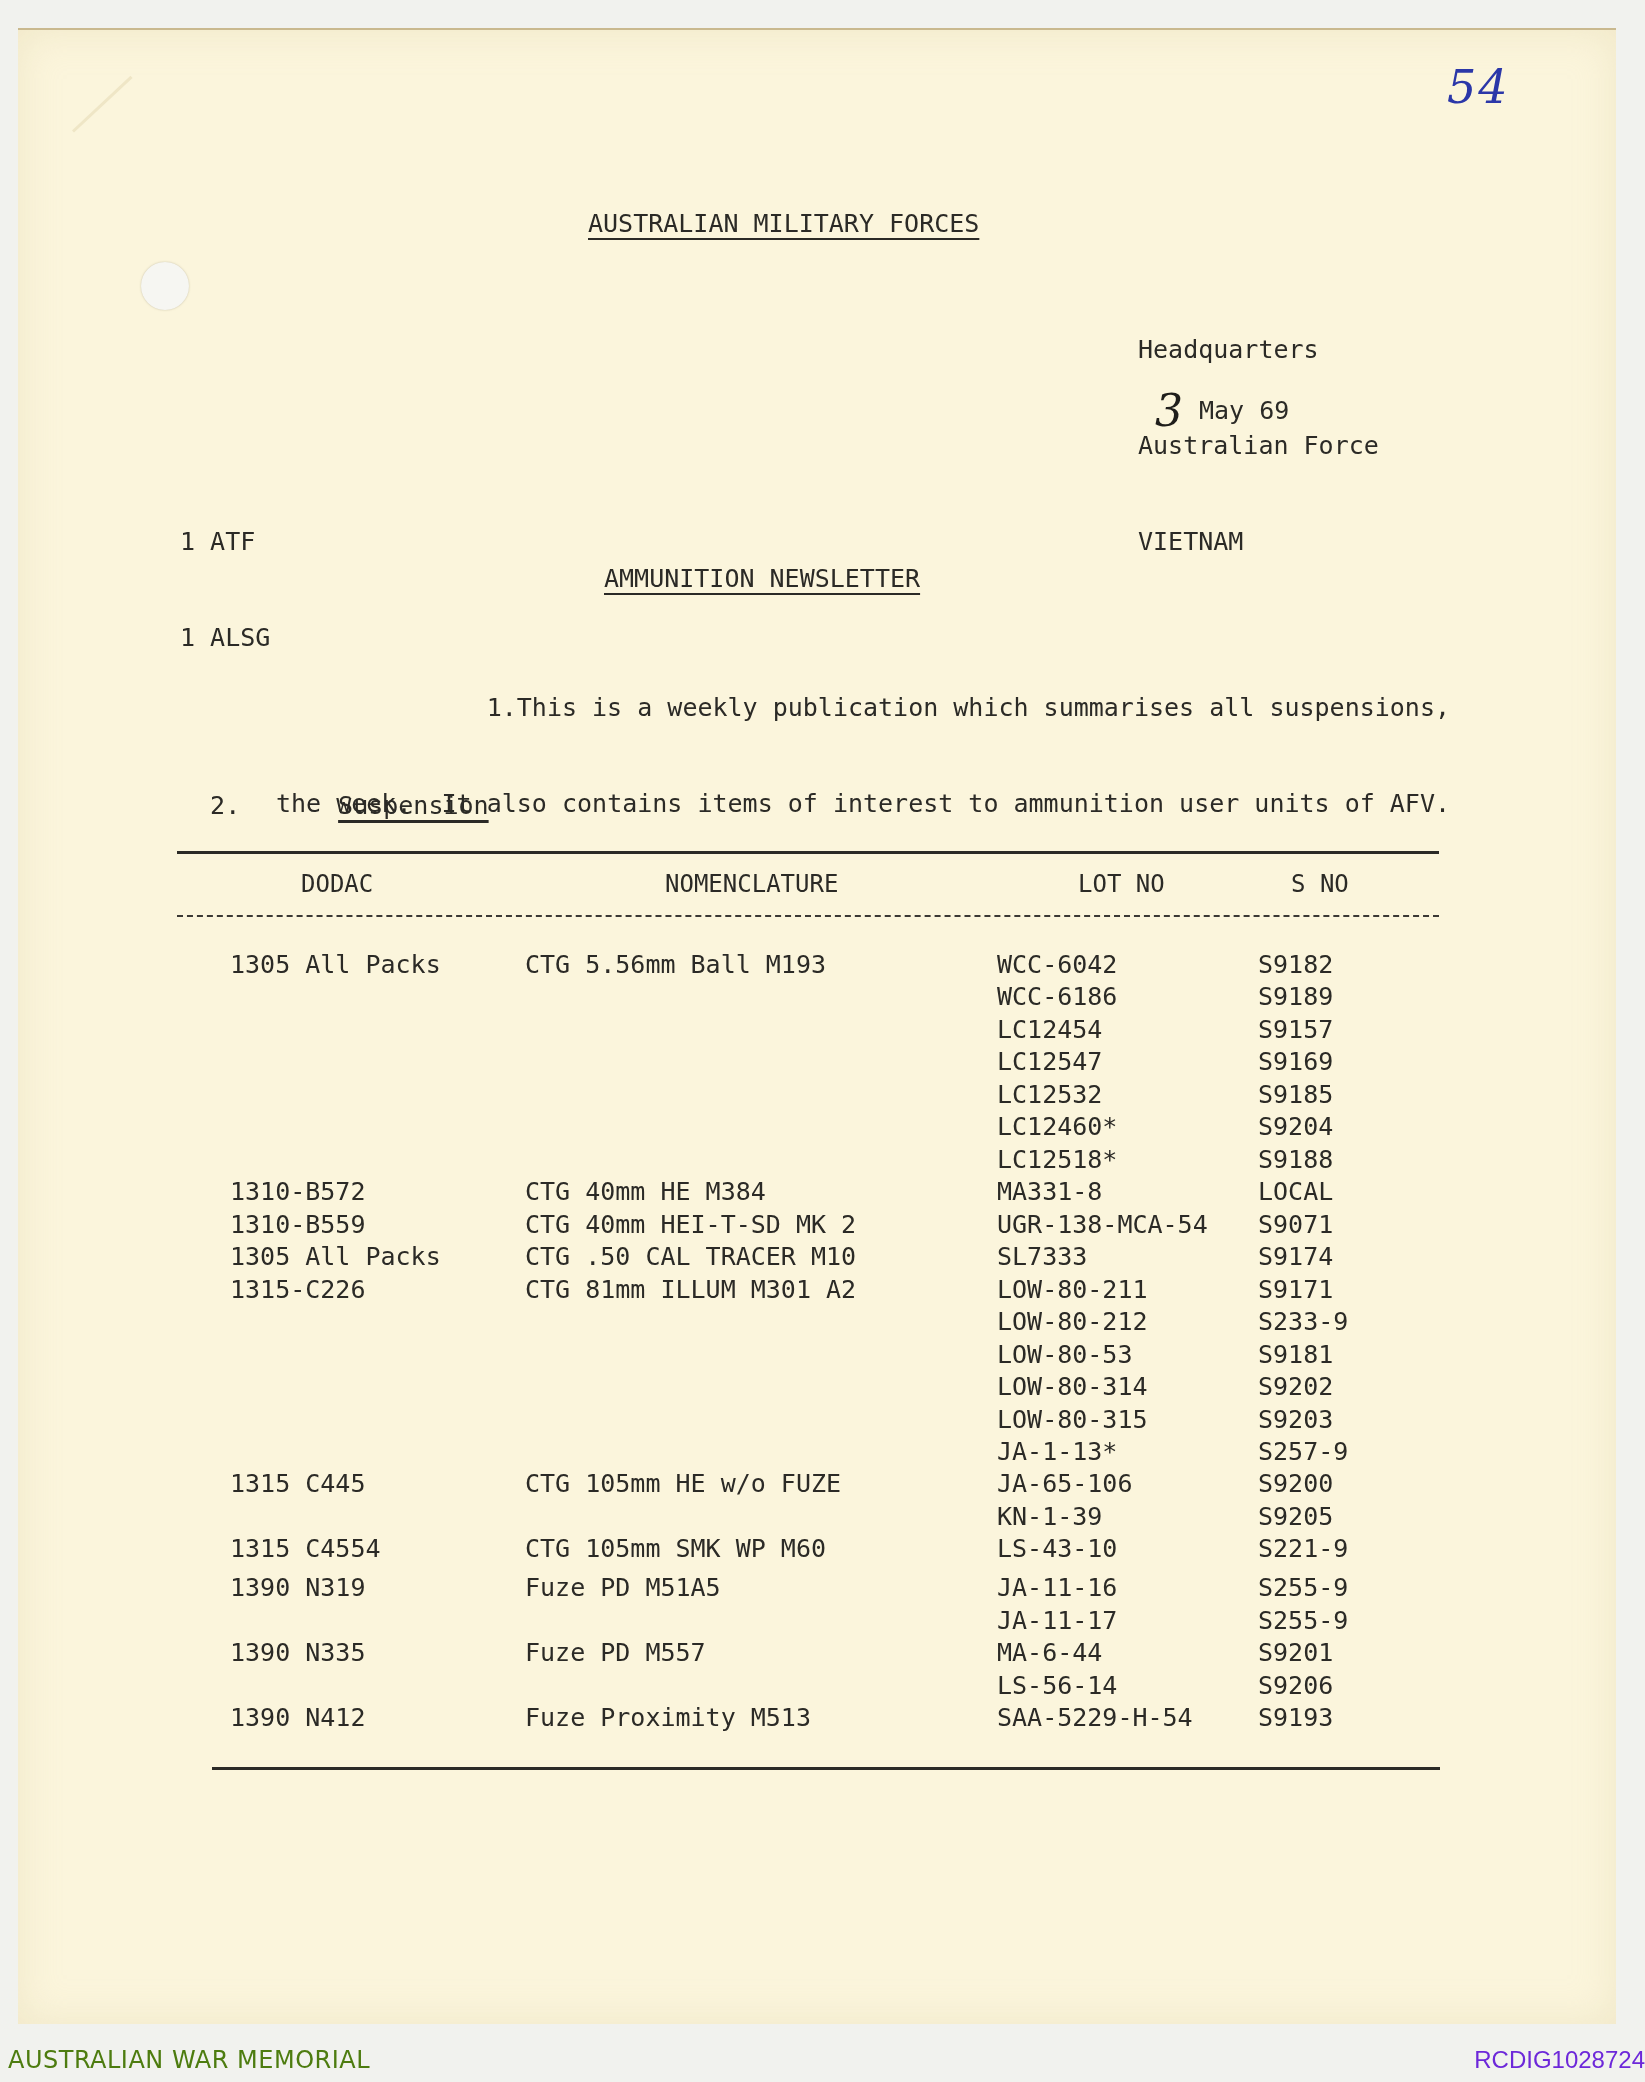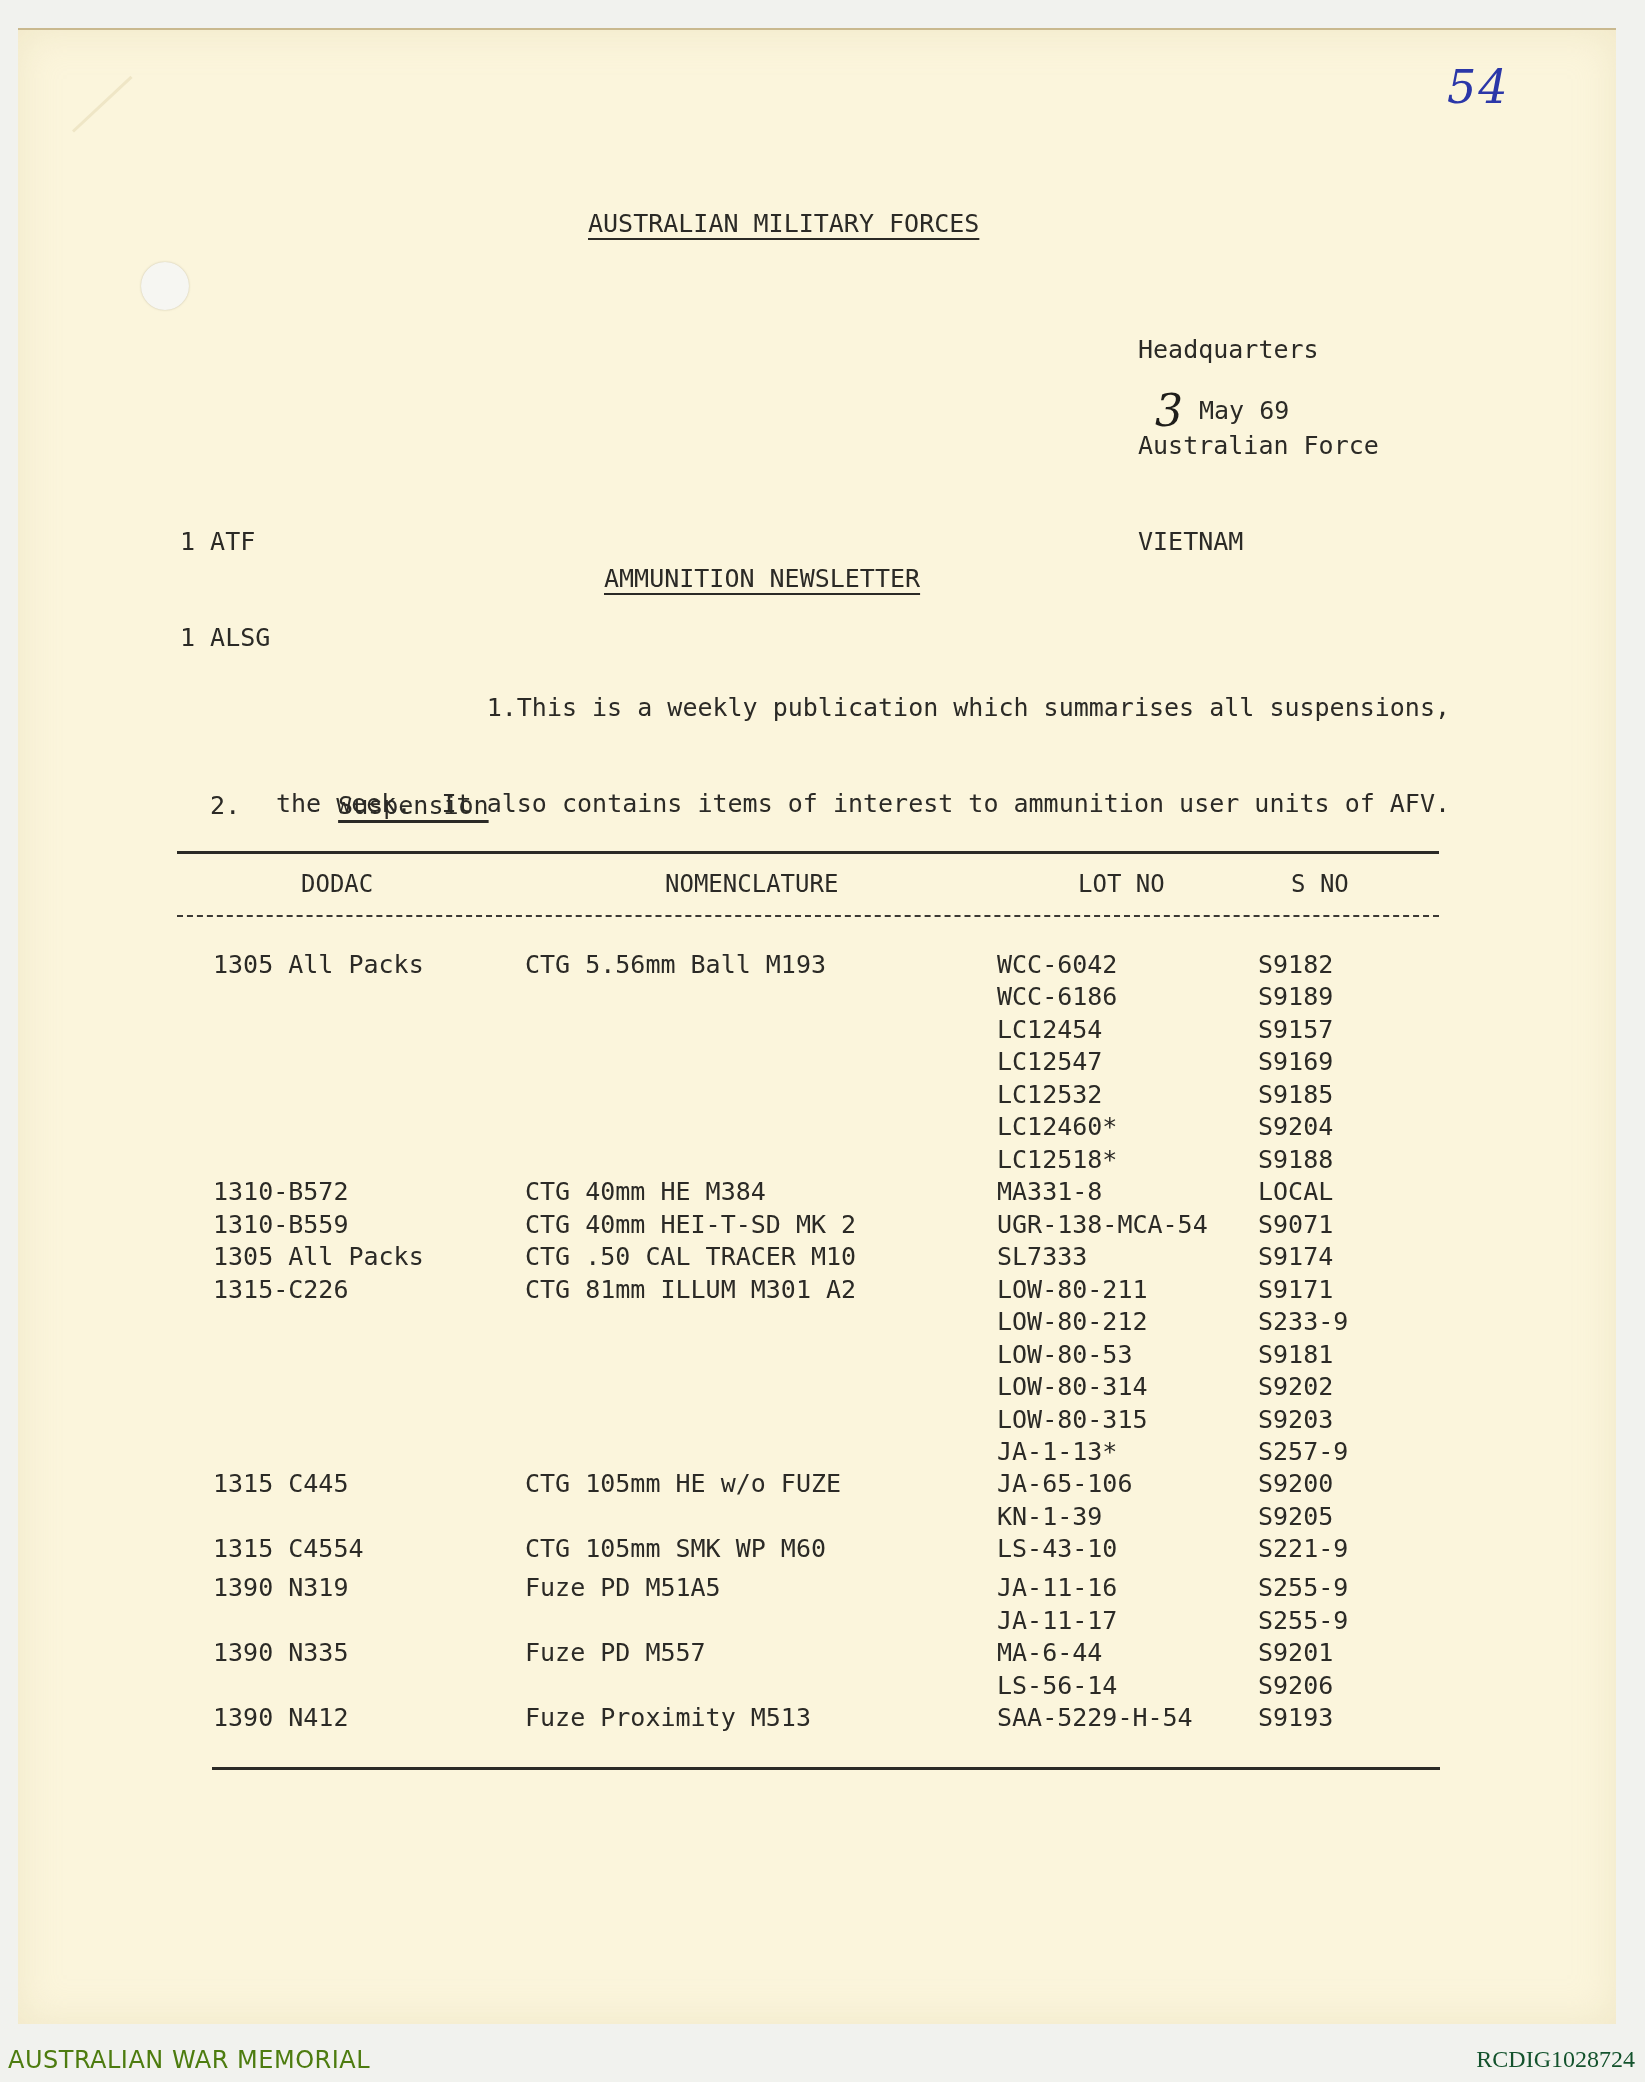--- a/index.html
+++ b/index.html
@@ -87,32 +87,32 @@
   .rule.r3 { top: 1767px; left: 212px; width: 1228px; }
   .thead { position: absolute; top: 870px; left: 0; width: 100%; font-size: 24px; }
   .thead span { position: absolute; white-space: pre; }
   .c-dodac-h { left: 301px; }
   .c-nom-h { left: 665px; }
   .c-lot-h { left: 1078px; }
   .c-sno-h { left: 1291px; }
   .tbody { position: absolute; left: 0; top: 950px; width: 100%; }
   .row { position: absolute; left: 0; width: 100%; height: 32px; font-size: 25px; }
   .row span { position: absolute; white-space: pre; }
-  .c-dodac { left: 213px; }
+  .c-dodac { left: 230px; }
   .c-nom { left: 525px; }
   .c-lot { left: 997px; }
   .c-sno { left: 1258px; }
   .footer-left {
     position: absolute; left: 8px; top: 2046px;
     font-family: "DejaVu Sans", sans-serif; font-size: 24px; color: #4d7c0f;
     letter-spacing: 0.5px;
   }
   .footer-right {
-    position: absolute; right: 10px; top: 2046px;
-    font-family: Liberation Serif, serif; font-size: 24px; color: #14532d;
+    position: absolute; right: 0; top: 2046px;
+    font-family: Liberation Sans, sans-serif; font-size: 24px; color: #6d28d9;
   }
 </style>
 </head>
 <body>
 
 <div class="paper">
   <div class="hole"></div>
   <div class="crease"></div>
 </div>
 

